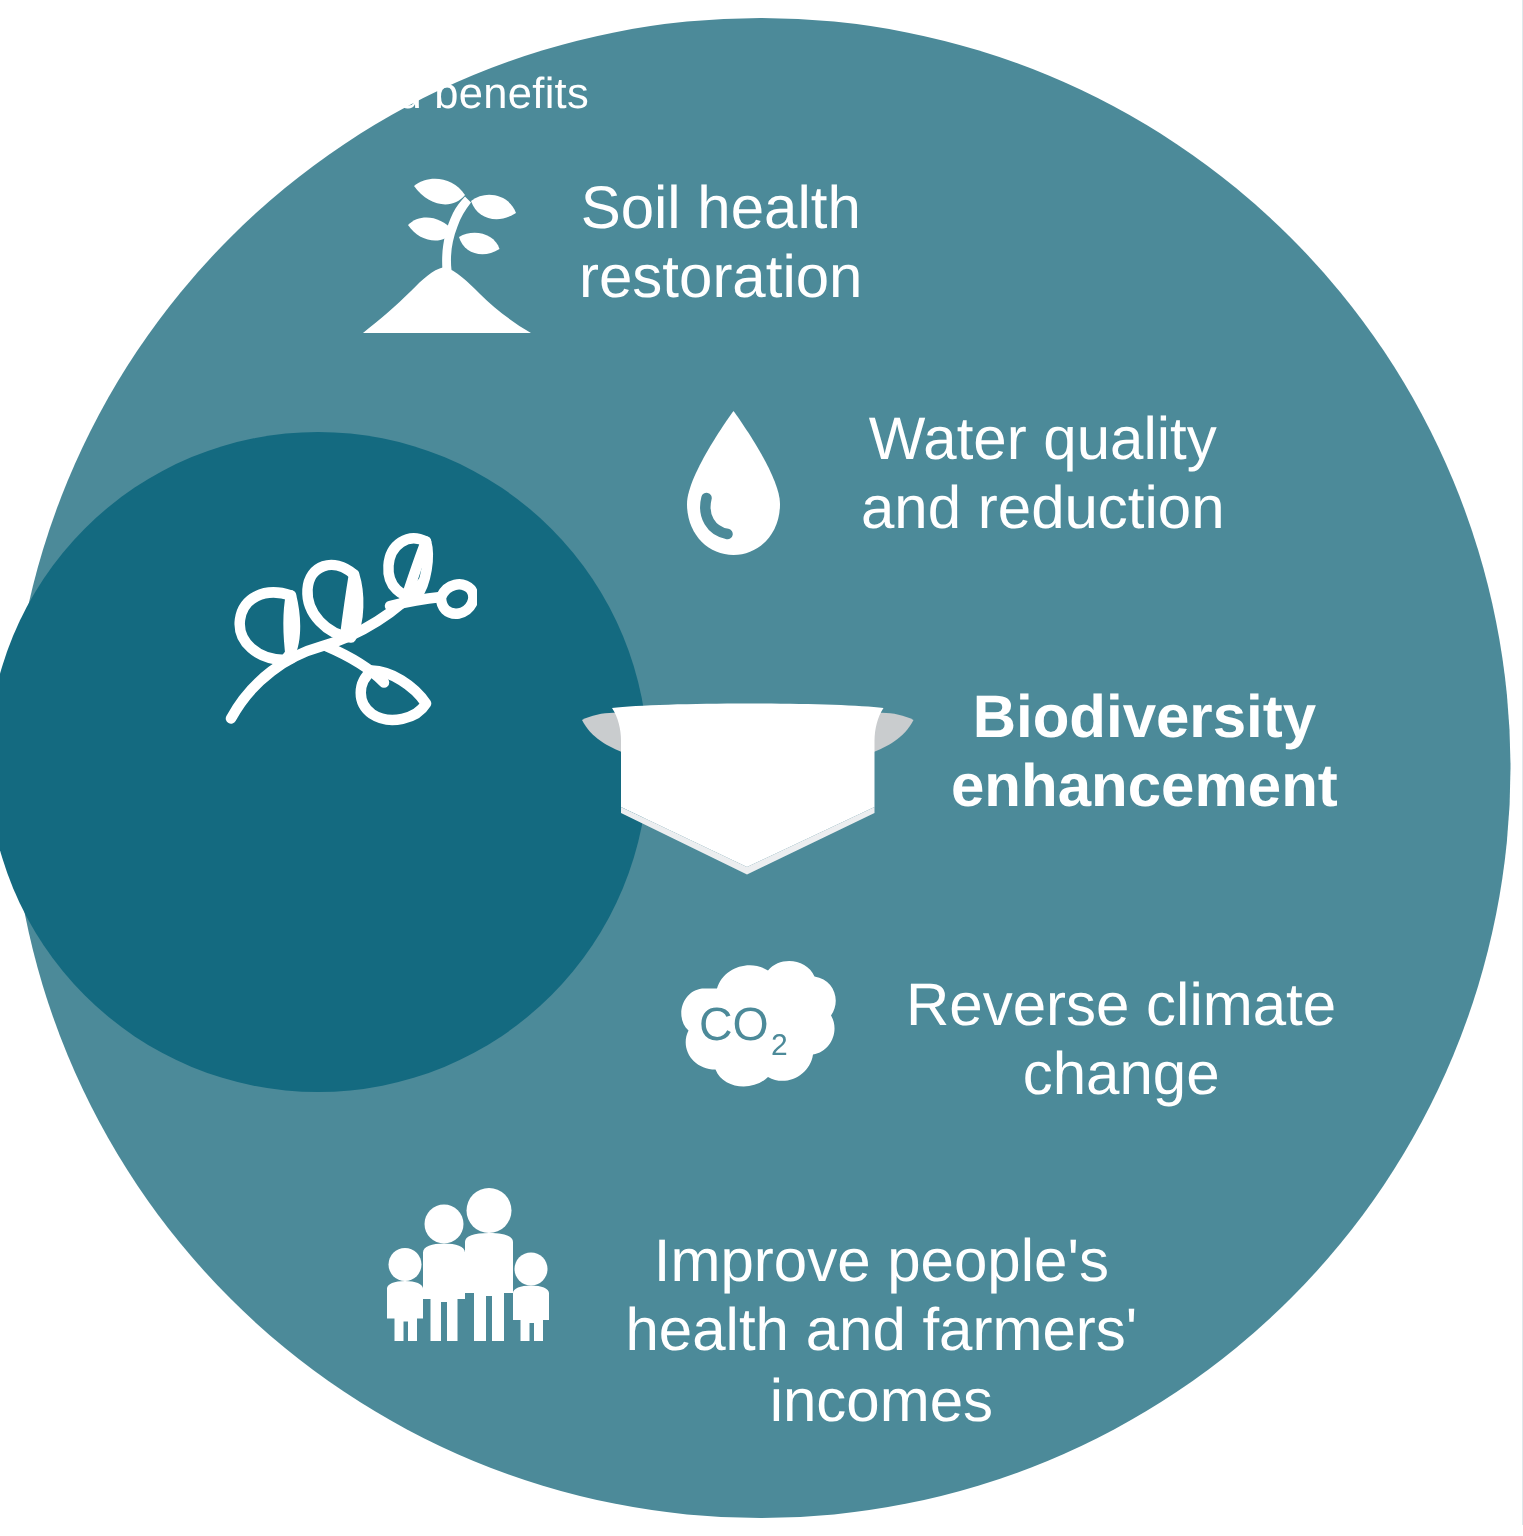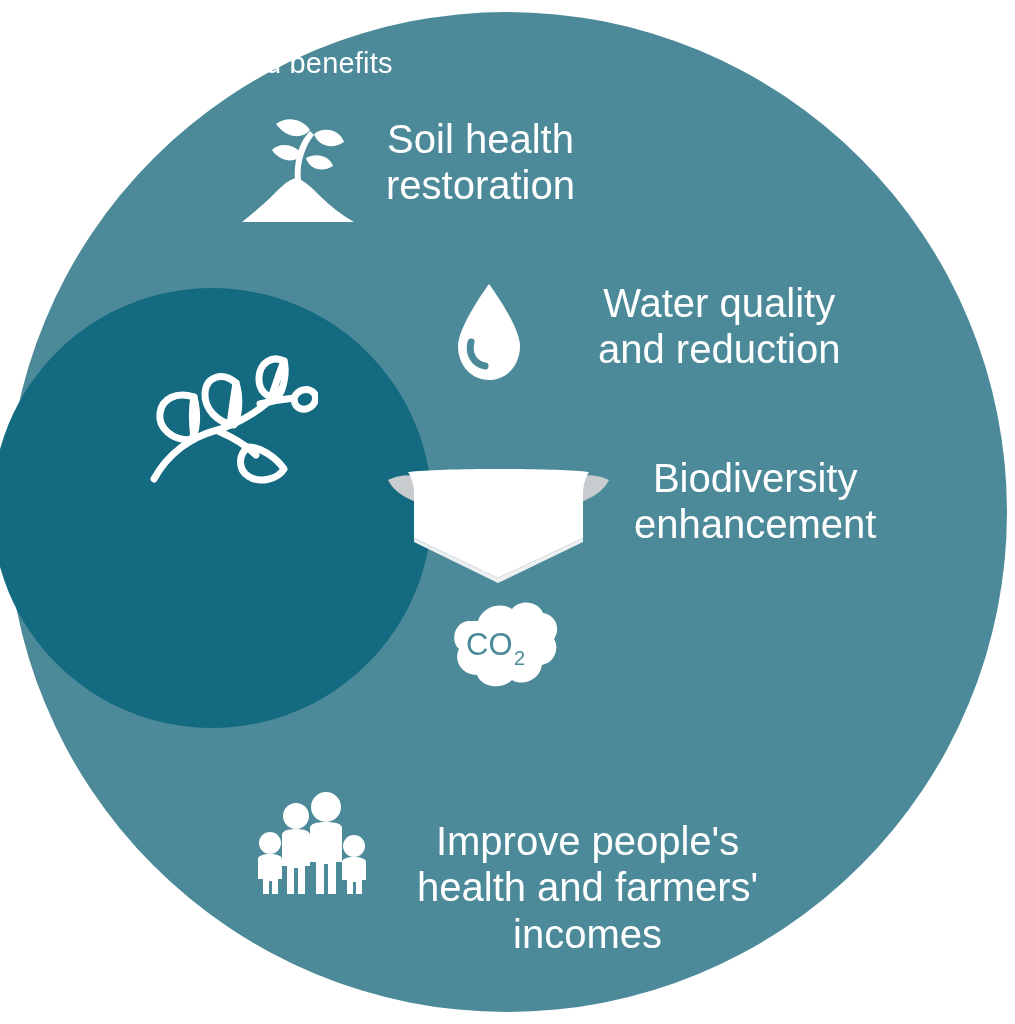--- a/index.html
+++ b/index.html
@@ -91,27 +91,27 @@
   .benefit .btext {
     color: #ffffff;
     font-size: 40px;
     line-height: 1.16;
     white-space: pre-line;
   }
 
   #benefit-soil      { left: 238px; top: 110px; }
   #benefit-soil .btext   { margin-left: 28px; margin-top: 6px; }
 
-  #benefit-water     { left: 452px; top: 280px; gap: 24px; }
+  #benefit-water     { left: 452px; top: 270px; }
   #benefit-water .btext  { margin-left: 48px; margin-top: 0px; }
 
   #benefit-biodiv    { left: 600px; top: 455px; }
-  #benefit-biodiv .btext { margin-left: 34px; margin-top: 0px; }
-
-  #benefit-climate   { left: 444px; top: 595px; gap: 10px; }
+  #benefit-biodiv .btext { margin-left: 34px; margin-top: 0px; font-weight: bold; }
+
+  #benefit-climate   { left: 444px; top: 633px; gap: 10px; }
   #benefit-climate .btext{ margin-left: 32px; margin-top: 14px; }
 
   #benefit-people    { left: 252px; top: 790px; }
   #benefit-people .btext { margin-left: 40px; margin-top: 28px; }
 
   
   .brand-banner {
     position: absolute;
     left: 386px;
     top: 466px;
@@ -211,20 +211,22 @@
   <div class="benefit" id="benefit-climate">
     <span class="bicon">
       <svg width="118" height="100" viewBox="0 0 118 100" fill="none">
         <path d="M34 26 C38 12, 56 6, 68 14 C76 4, 94 6, 99 18 C112 20, 117 34, 110 44
                  C116 54, 110 68, 98 70 C96 84, 80 92, 68 85 C58 95, 38 93, 33 80
                  C18 80, 9 66, 15 54 C6 46, 10 28, 24 26 Z" fill="#ffffff"></path>
         <text x="22" y="60" font-family="'Liberation Sans', sans-serif" font-size="31" font-weight="normal" fill="#4c8a99">CO</text>
         <text x="70" y="70" font-family="'Liberation Sans', sans-serif" font-size="20" font-weight="normal" fill="#4c8a99">2</text>
       </svg>
     </span>
+    <span class="btext">Reverse climate
+change</span>
   </div>
 
   <div class="benefit" id="benefit-people">
     <span class="bicon">
       <svg width="125" height="108" viewBox="0 0 125 108" fill="#ffffff">
 
         <circle cx="74" cy="17" r="15"></circle>
         <path d="M58 38 C58 34, 64 32, 74 32 C84 32, 90 34, 90 38 L90 72 L84 72 L84 104 L76 104 L76 74 L72 74 L72 104 L64 104 L64 72 L58 72 Z"></path>
 
         <circle cx="44" cy="26" r="13"></circle>

